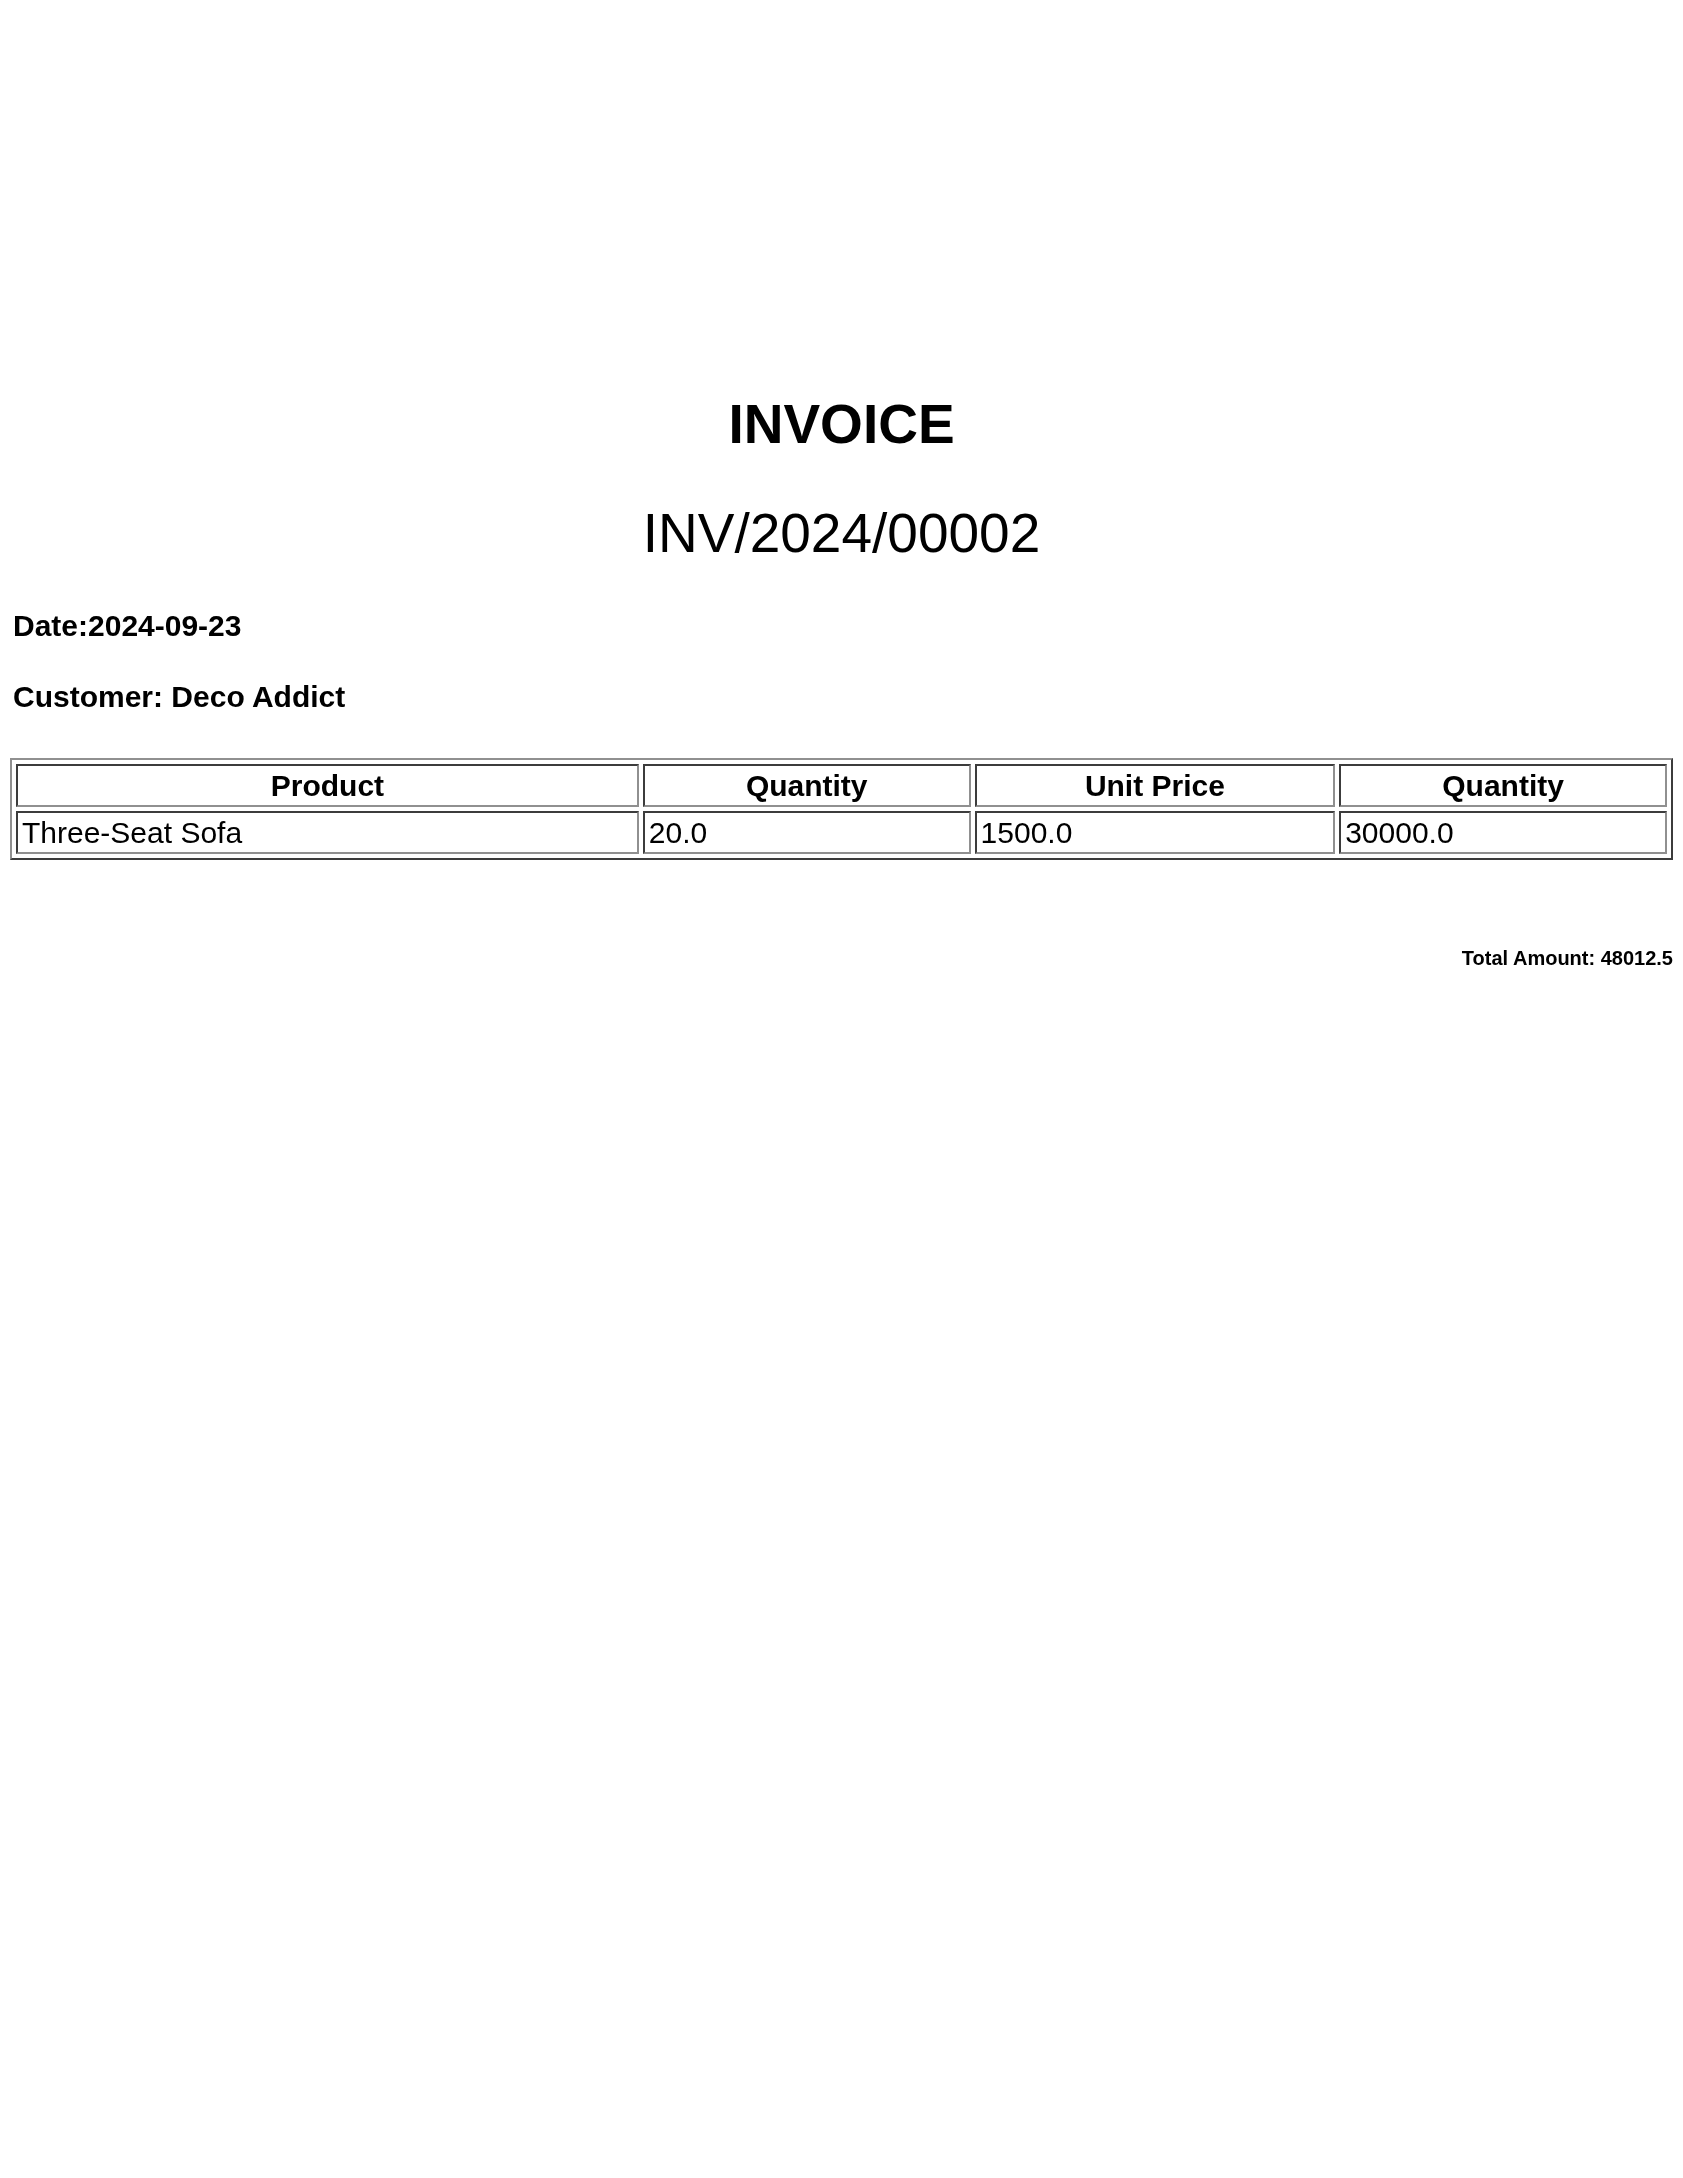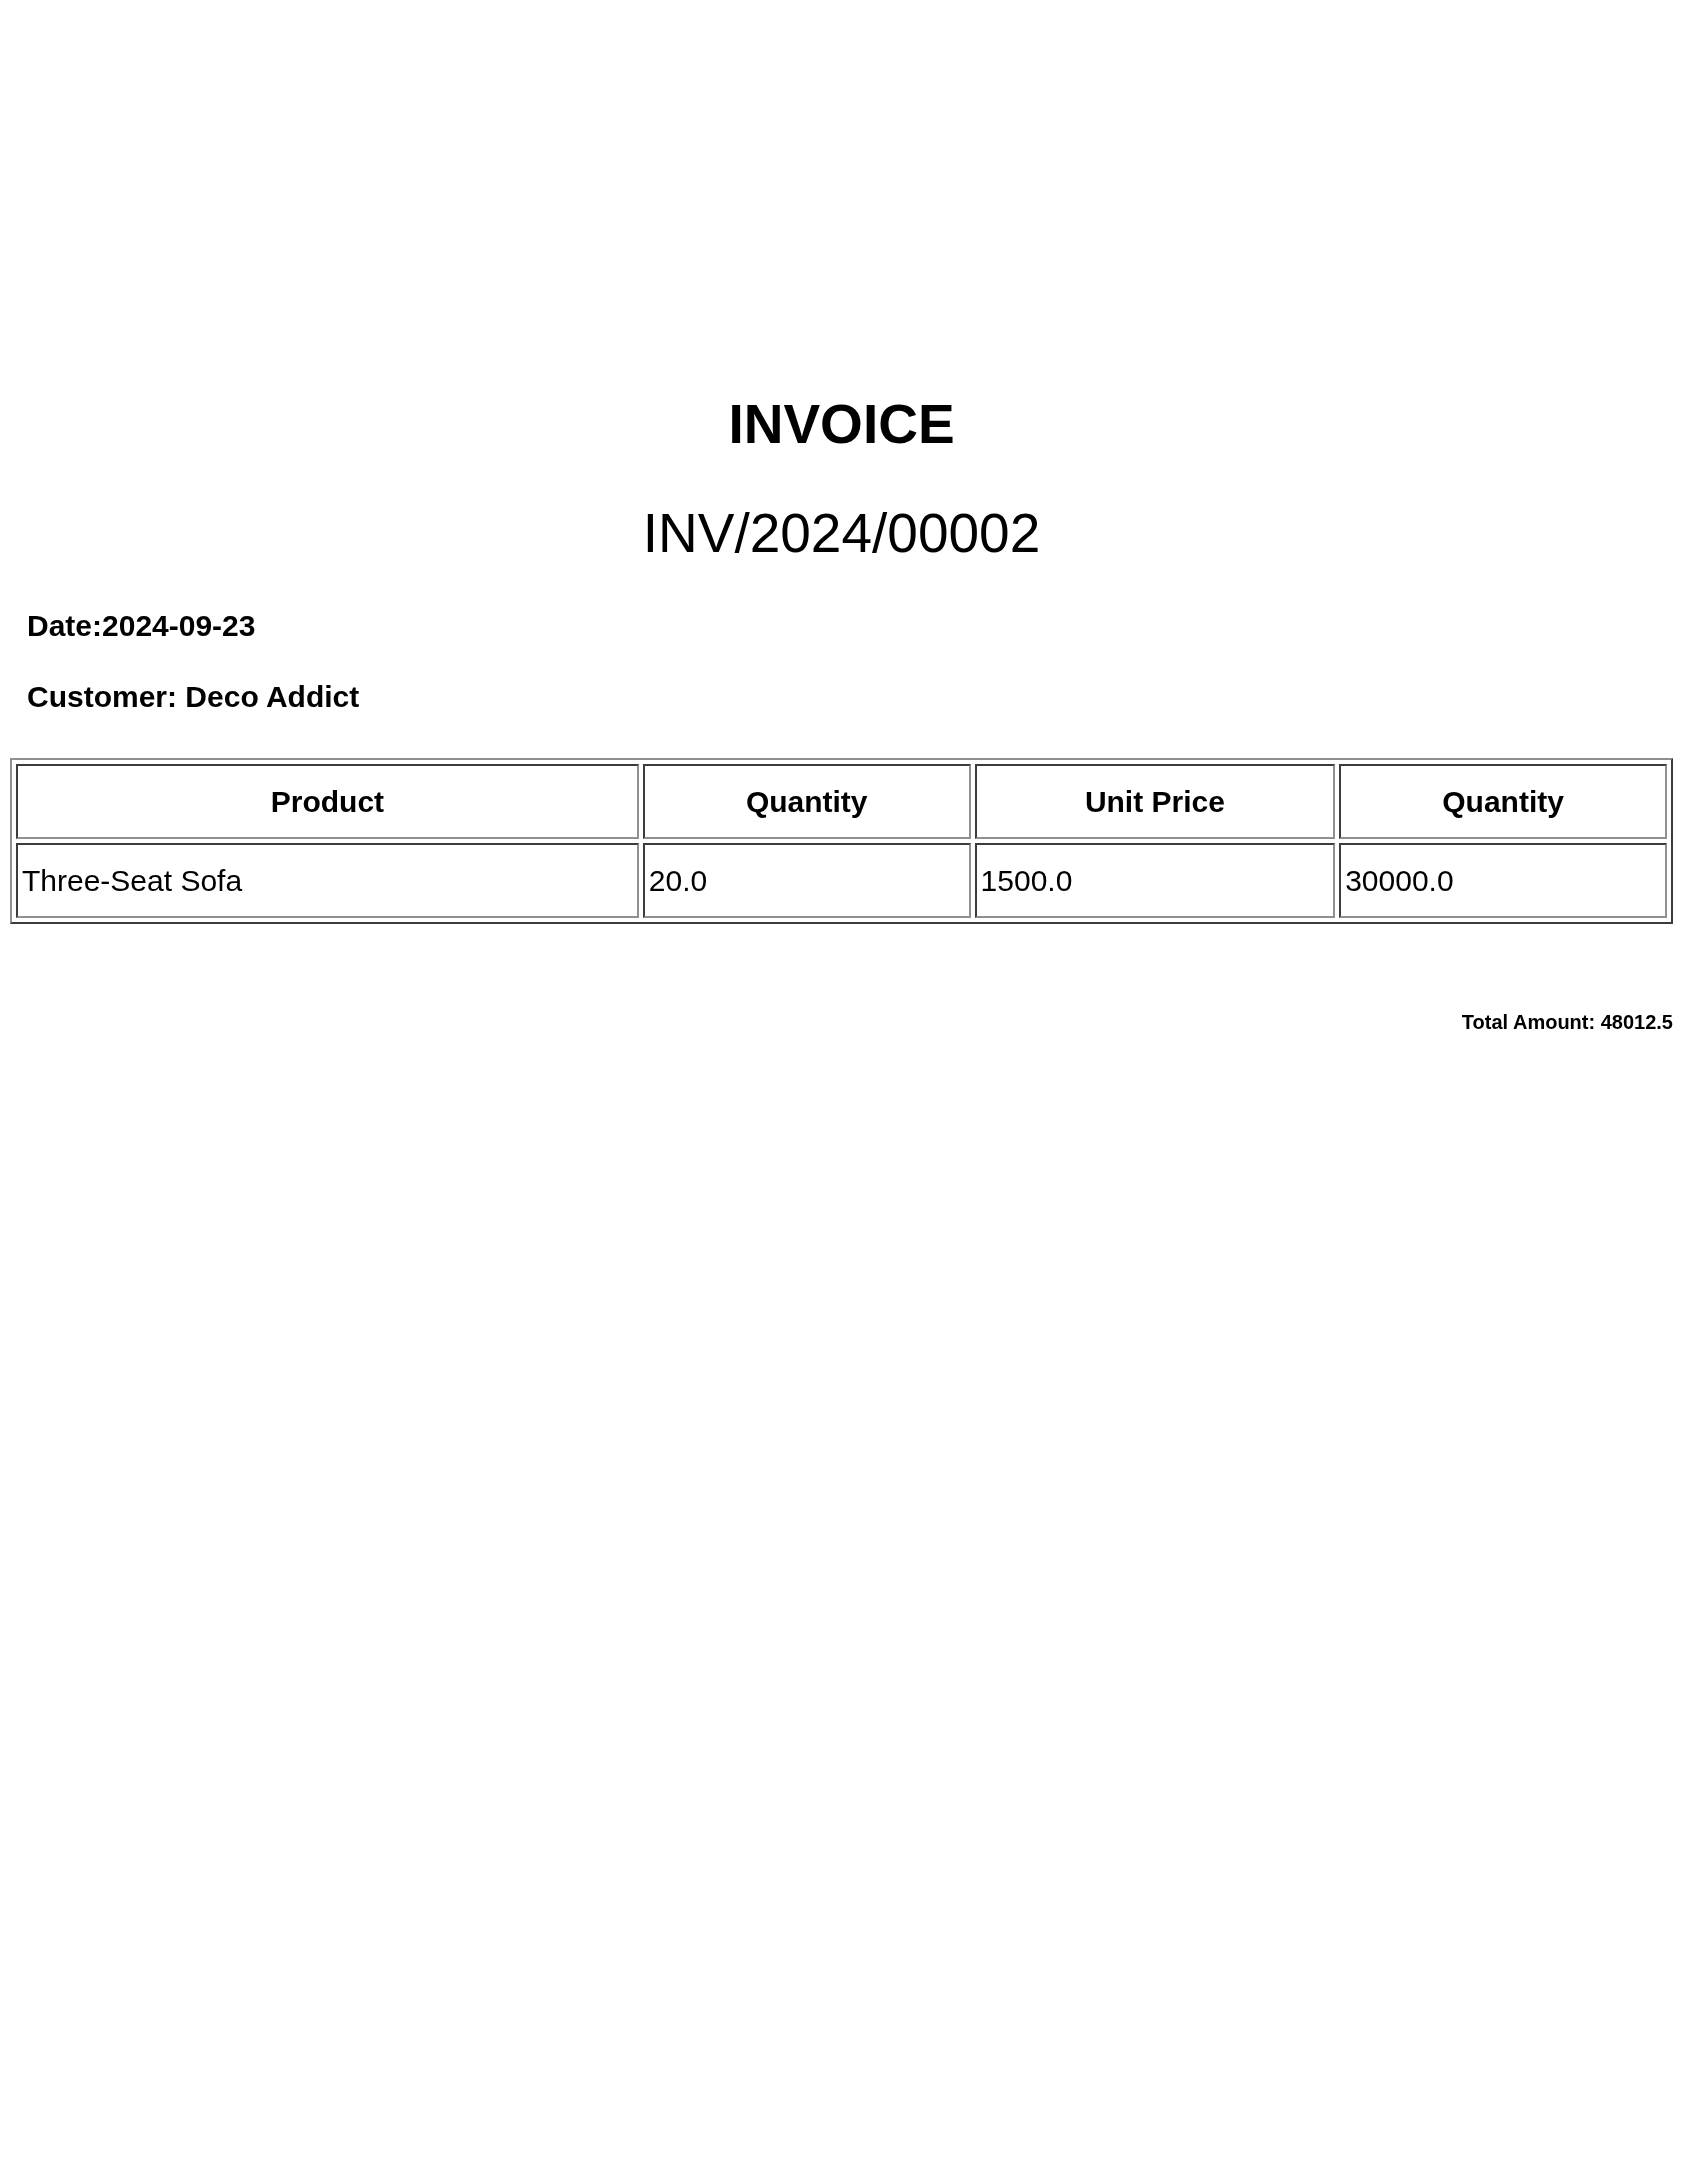--- a/index.html
+++ b/index.html
@@ -29,42 +29,42 @@
     text-align: center;
   }
   h2.invoice-number {
     margin: 46px 0 0 0;
     font-size: 55px;
     line-height: 63px;
     font-weight: normal;
     text-align: center;
   }
   p.meta {
-    margin: 36px 0 0 17px;
+    margin: 36px 0 0 3px;
     font-size: 30px;
     line-height: 35px;
     font-weight: bold;
   }
   p.meta.first {
     margin-top: 43px;
   }
   table.items {
     width: 100%;
     margin-top: 44px;
     table-layout: fixed;
     border-collapse: separate;
     border-spacing: 4px;
     border: 2px outset #909090;
   }
   table.items th,
   table.items td {
     border: 2px inset #909090;
     font-size: 30px;
     line-height: 35px;
-    padding: 18px 4px;
+    padding: 2px 4px;
     overflow: hidden;
     white-space: nowrap;
   }
   table.items th {
     font-weight: bold;
     text-align: center;
   }
   table.items td {
     font-weight: normal;
     text-align: left;

